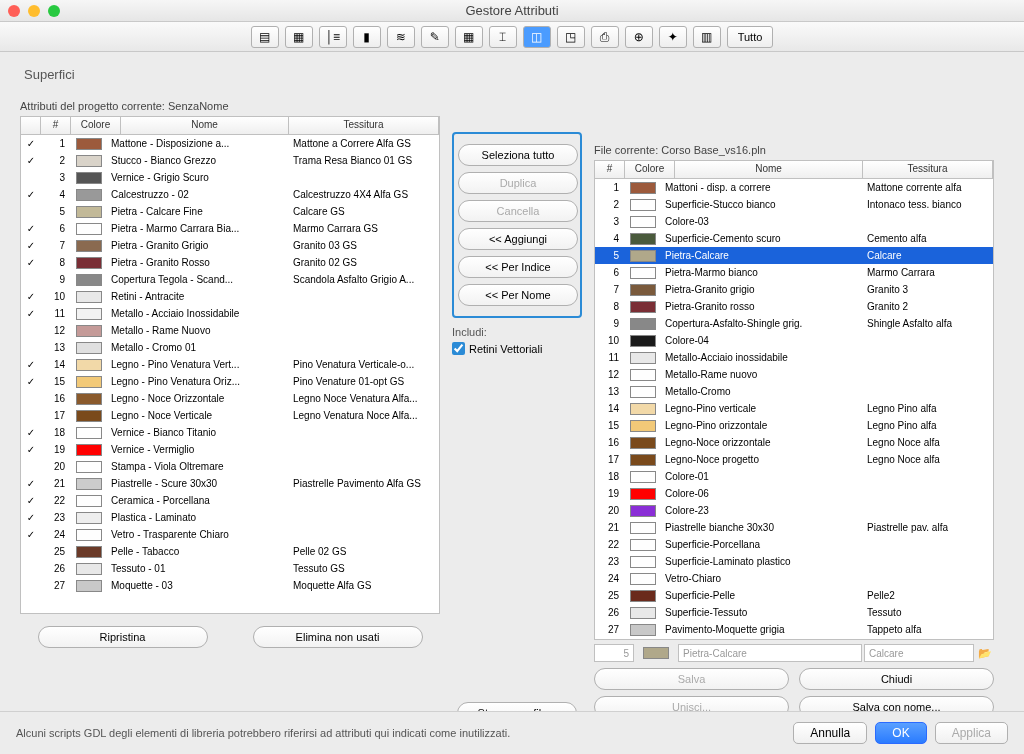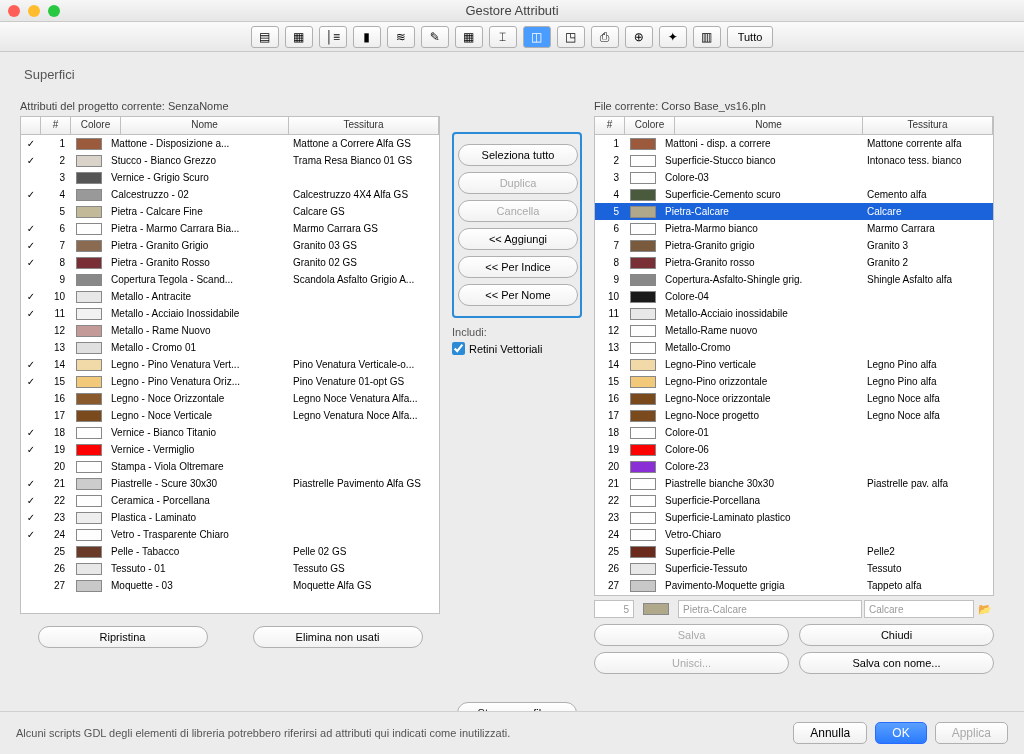--- a/index.html
+++ b/index.html
@@ -13,21 +13,21 @@
 .title { flex: 1; text-align: center; font-size: 13px; color: #444; }
 .toolbar { height: 30px; background: linear-gradient(#fafafa,#e8e8e8); border-bottom: 1px solid #c8c8c8; display: flex; justify-content: center; align-items: center; gap: 6px; }
 .tbtn { width: 28px; height: 22px; border: 1px solid #b0b0b0; border-radius: 3px; background: linear-gradient(#fff,#eee); display: flex; align-items: center; justify-content: center; font-size: 12px; }
 .tbtn.active { background: #4b9cff; color: #fff; }
 .tbtn.wide { width: auto; padding: 0 10px; font-size: 11px; }
 .content { display: flex; padding: 10px 20px 0 20px; gap: 12px; height: 640px; }
 .section-title { font-size: 13px; color: #555; margin-bottom: 8px; }
 .panel { display: flex; flex-direction: column; }
 .left-panel { width: 420px; }
 .mid-panel { width: 130px; padding-top: 32px; }
-.right-panel { width: 400px; }
+.right-panel { width: 400px; margin-top: 44px; }
 .sub-label { font-size: 11px; color: #444; margin-bottom: 4px; white-space: nowrap; overflow: hidden; }
 .table-header { display: flex; background: linear-gradient(#fff,#efefef); border: 1px solid #c0c0c0; border-bottom: none; height: 18px; }
 .th { border-right: 1px solid #c0c0c0; padding: 2px 4px; font-size: 10px; color: #333; text-align: center; }
 .table-body { border: 1px solid #c0c0c0; background: #fff; overflow-y: auto; overflow-x: hidden; height: 480px; }
 .row { display: flex; height: 17px; align-items: center; }
 .row.selected { background: #1a63db; color: #fff; }
 .cell { font-size: 10px; padding: 0 4px; white-space: nowrap; overflow: hidden; text-overflow: ellipsis; }
 .chk { width: 20px; text-align: center; }
 .num { width: 30px; text-align: right; padding-right: 6px; }
 .swatch { width: 36px; display: flex; justify-content: center; }
@@ -181,21 +181,21 @@
           </div>
           <div class="cell name">Copertura Tegola - Scand...</div>
           <div class="cell tex">Scandola Asfalto Grigio A...</div>
         </div>
         <div class="row">
           <div class="cell chk">✓</div>
           <div class="cell num">10</div>
           <div class="swatch">
             <div class="swatch-box" style="background:#e8e8e8"></div>
           </div>
-          <div class="cell name">Metallo - Antracite</div>
+          <div class="cell name">Retini - Antracite</div>
           <div class="cell tex"></div>
         </div>
         <div class="row">
           <div class="cell chk">✓</div>
           <div class="cell num">11</div>
           <div class="swatch">
             <div class="swatch-box" style="background:#f2f2f2"></div>
           </div>
           <div class="cell name">Metallo - Acciaio Inossidabile</div>
           <div class="cell tex"></div>

